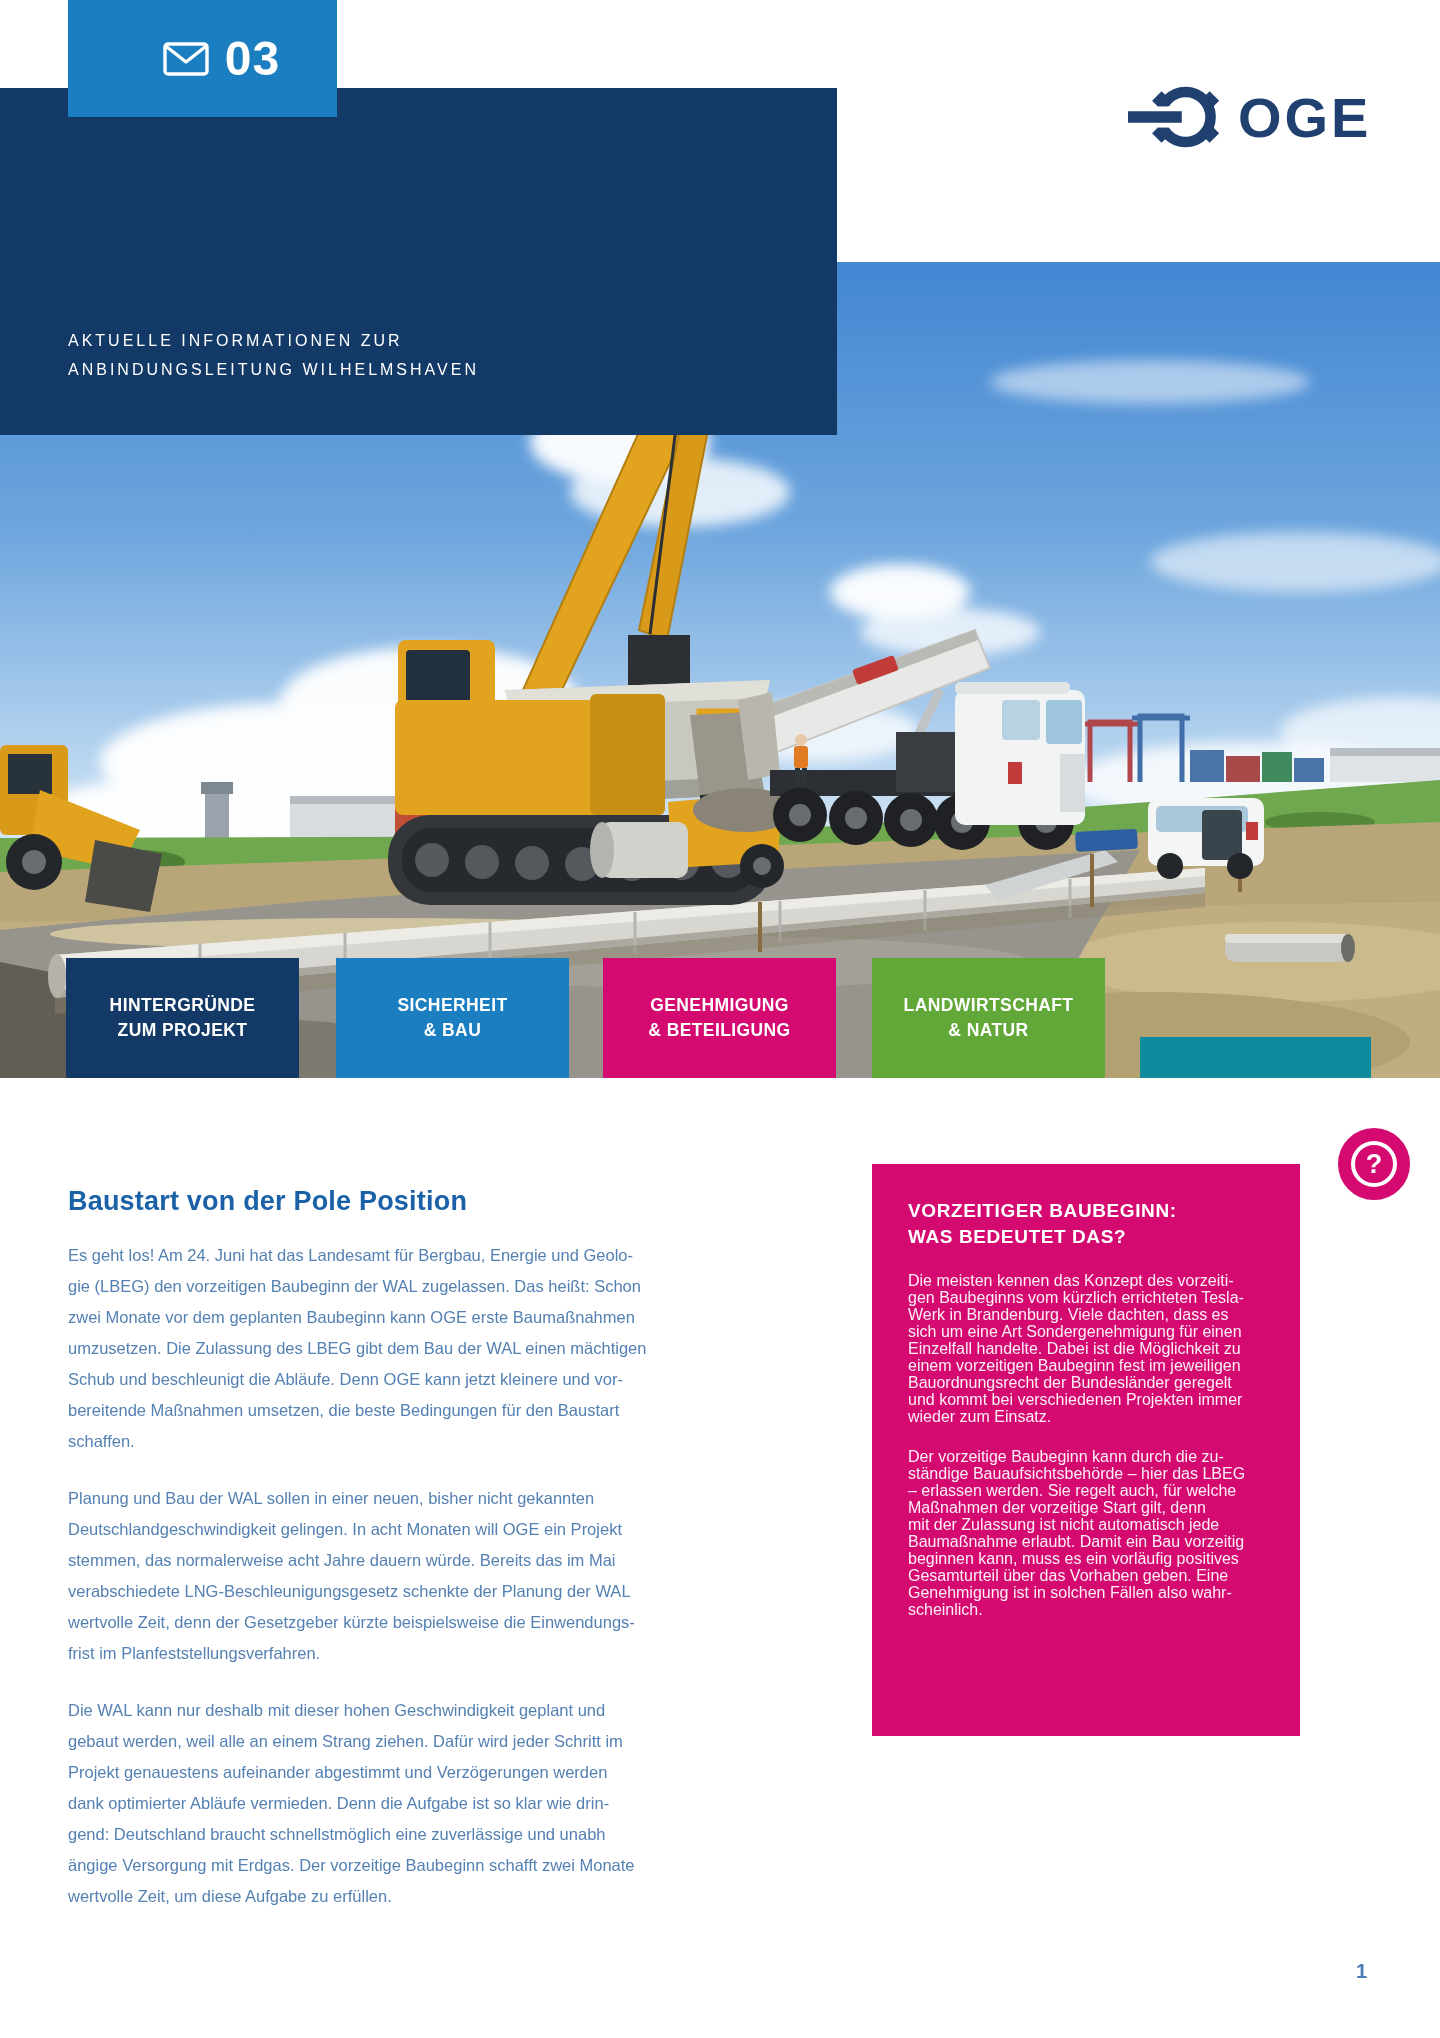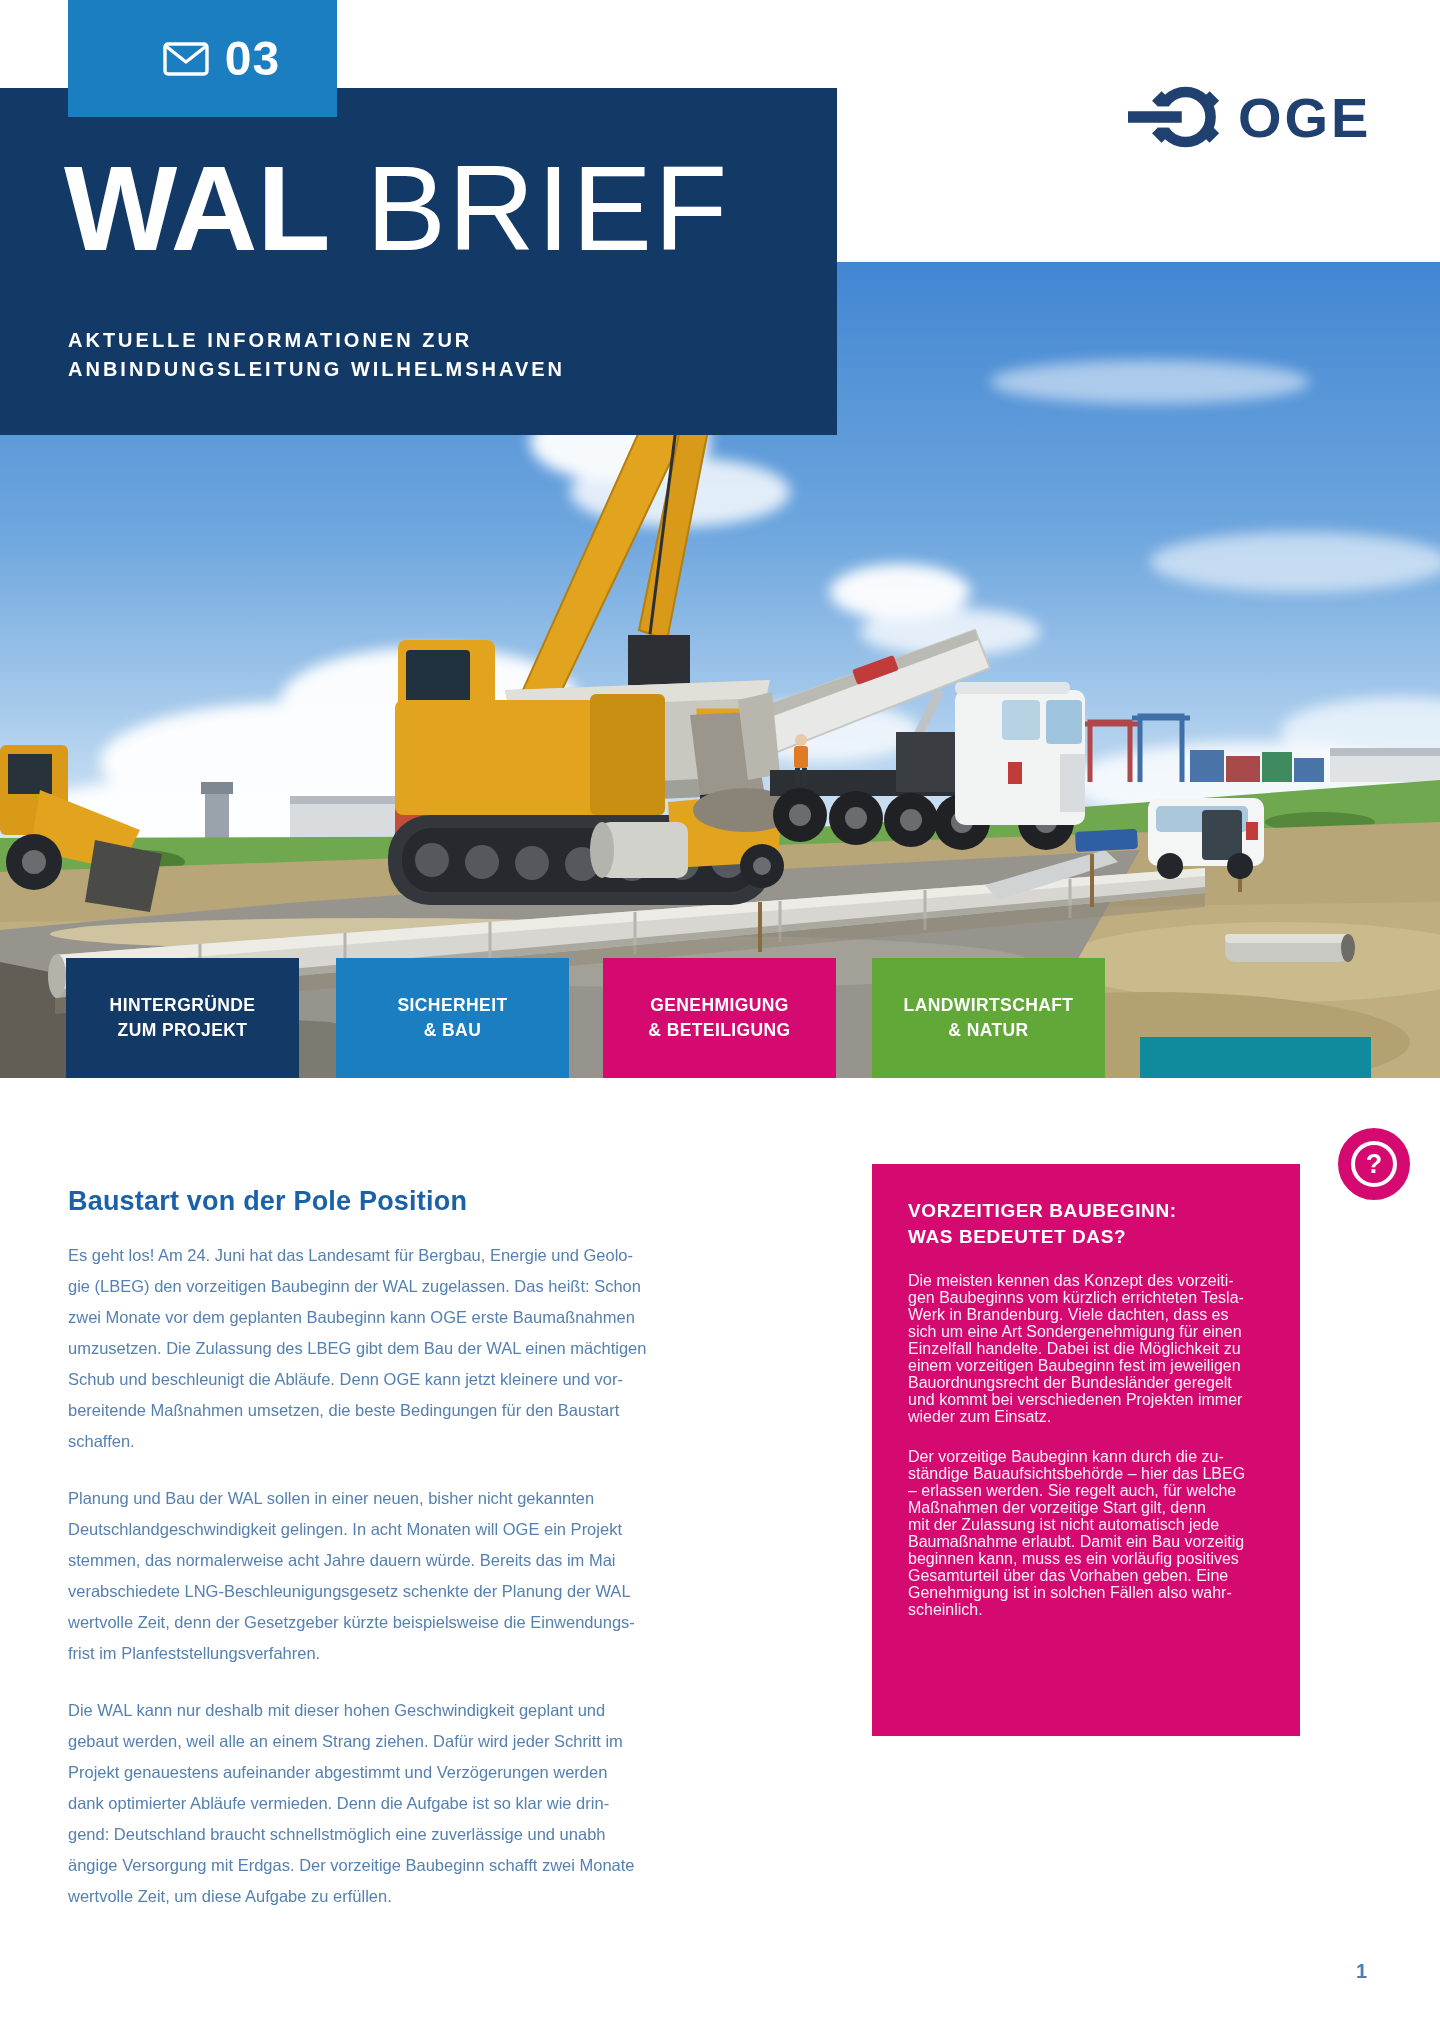--- a/index.html
+++ b/index.html
@@ -14,21 +14,21 @@
   .navy-block{left:0;top:88px;width:837px;height:347px;background:#133a67;z-index:3;}
   .issue-badge{
     left:68px;top:0;width:231px;height:117px;background:#1b7ec1;z-index:4;
     display:flex;align-items:center;justify-content:center;gap:16px;padding-left:38px;
   }
   .issue-num{color:#fff;font-size:48px;font-weight:700;letter-spacing:1px;}
   .main-title{left:64px;top:148px;z-index:5;color:#fff;font-size:120px;line-height:1;white-space:nowrap;}
   .main-title .t-bold{font-weight:700;letter-spacing:0px;}
   .main-title .t-light{font-weight:400;letter-spacing:2px;}
   .subtitle{
-    left:68px;top:326px;z-index:5;color:#fff;font-size:20px;font-weight:700;
+    left:68px;top:326px;z-index:5;color:#fff;font-size:16px;font-weight:400;
     letter-spacing:3px;line-height:29px;white-space:pre-line;
   }
   .brand{left:1128px;top:76px;z-index:5;display:flex;align-items:center;gap:14px;}
   .brand-text{color:#20406f;font-size:56px;font-weight:700;letter-spacing:3px;}
 
   
   .photo{left:0;top:262px;width:1440px;height:816px;z-index:1;}
 
   
   .tab{
@@ -292,21 +292,20 @@
   <div class="abs navy-block"></div>
 
   <div class="abs issue-badge">
     <svg width="46" height="34" viewBox="0 0 46 34">
       <rect x="2" y="2" width="42" height="30" rx="3" fill="none" stroke="#ffffff" stroke-width="3.4"></rect>
       <polyline points="4,5 23,20 42,5" fill="none" stroke="#ffffff" stroke-width="3.4" stroke-linecap="round" stroke-linejoin="round"></polyline>
     </svg>
     <span class="issue-num">03</span>
   </div>
 
-  <div class="abs main-title"><span class="t-bold">WAL</span><span class="t-light">&nbsp;</span><span class="t-light">BRIEF</span></div>
 
   <div class="abs subtitle">AKTUELLE INFORMATIONEN ZUR
 ANBINDUNGSLEITUNG WILHELMSHAVEN</div>
 
   <div class="abs brand">
     <svg width="96" height="82" viewBox="0 0 100 84">
       <g fill="none" stroke="#20406f" stroke-width="11">
         <circle cx="60" cy="42" r="26"></circle>
       </g>
       <g fill="#20406f">

